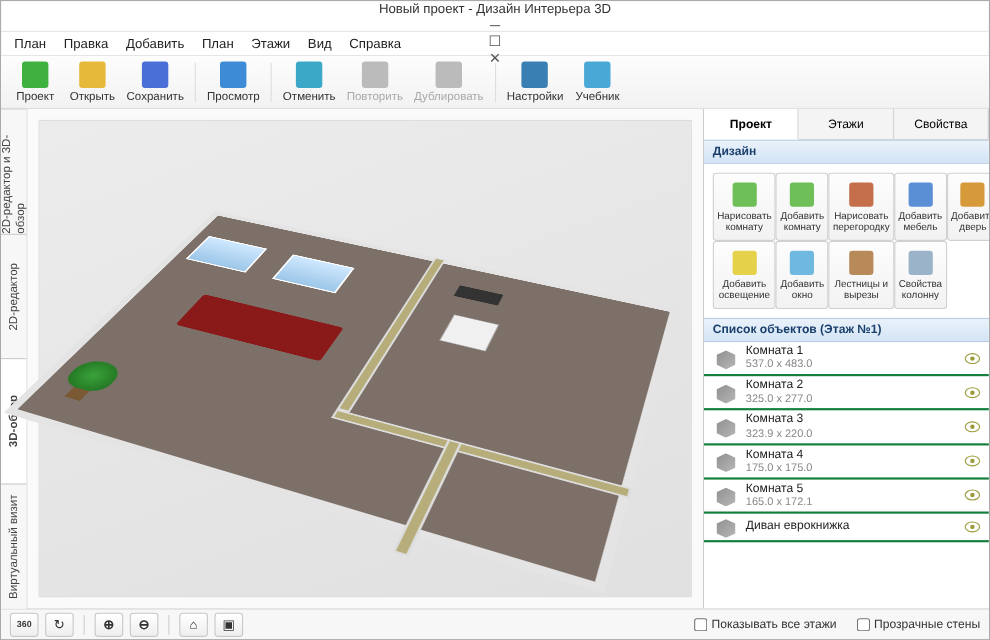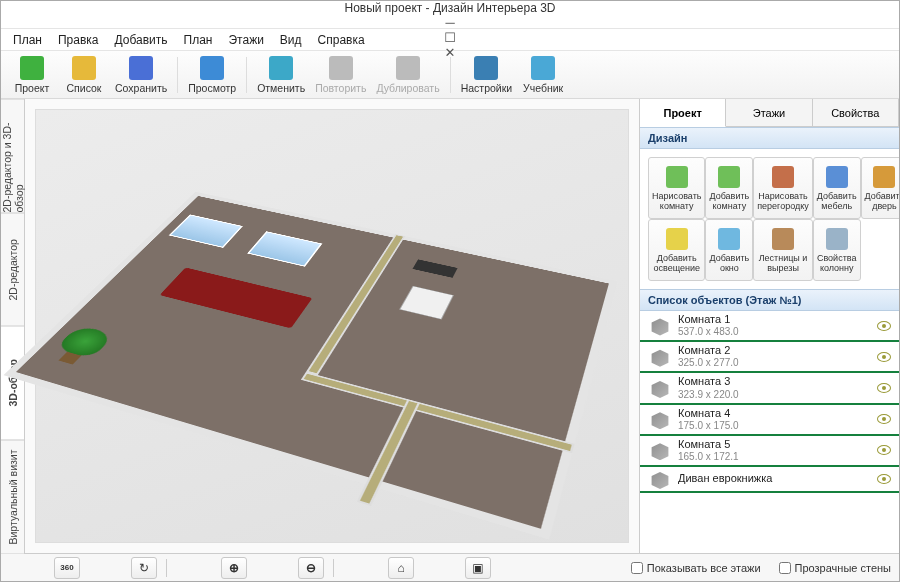--- a/index.html
+++ b/index.html
@@ -46,21 +46,21 @@
 .tool-ico { width: 22px; height: 22px; border-radius: 3px; }
 .objlist { flex: 1; overflow-y: auto; }
 .obj { display: flex; align-items: center; gap: 6px; padding: 2px 8px; border-bottom: 2px solid #15803d; cursor: pointer; }
 .obj-ico { width: 24px; height: 20px; background: linear-gradient(135deg,#888,#bbb); clip-path: polygon(15% 35%,50% 15%,85% 35%,85% 80%,50% 100%,15% 80%); }
 .obj-txt { flex: 1; line-height: 1.2; }
 .obj-name { font-size: 11px; color: #222; }
 .obj-dim { font-size: 10px; color: #888; }
 .eye { width: 14px; height: 10px; border: 1px solid #9a9a38; border-radius: 50%; position: relative; }
 .eye::after { content:""; position:absolute; left:4px; top:2px; width:4px; height:4px; background:#9a9a38; border-radius:50%; }
 .statusbar { height: 28px; display: flex; align-items: center; padding: 0 8px; gap: 6px; border-top: 1px solid #ccc; background: #f7f7f7; font-size: 11px; color: #333; }
-.sb-btn { width: 26px; height: 22px; border: 1px solid #c8c8c8; border-radius: 3px; background: linear-gradient(#fff,#eee); display: flex; align-items: center; justify-content: center; cursor: pointer; font-size: 12px; margin-left: 45px; }
+.sb-btn { width: 26px; height: 22px; border: 1px solid #c8c8c8; border-radius: 3px; background: linear-gradient(#fff,#eee); display: flex; align-items: center; justify-content: center; cursor: pointer; font-size: 12px; }
 .chk { display: flex; align-items: center; gap: 4px; margin-left: 12px; }
 .chk input { width: 12px; height: 12px; }
 .sep-v { width:1px; height:18px; background:#ccc; margin:0 3px; }
 </style>
 </head>
 <body>
 
 <div class="titlebar">
   <div class="titlebar-icon"></div>
   <div class="titlebar-text">Новый проект - Дизайн Интерьера 3D</div>
@@ -79,21 +79,21 @@
     <span>Справка</span>
   </div>
 
 <div class="toolbar" id="toolbar">
     <div class="tb-btn">
       <div class="tb-ico" style="background: rgb(63, 177, 63);"></div>
       <span>Проект</span>
     </div>
     <div class="tb-btn">
       <div class="tb-ico" style="background: rgb(230, 185, 58);"></div>
-      <span>Список</span>
+      <span>Открыть</span>
     </div>
     <div class="tb-btn">
       <div class="tb-ico" style="background: rgb(74, 111, 214);"></div>
       <span>Сохранить</span>
     </div>
     <div class="tb-sep"></div>
     <div class="tb-btn">
       <div class="tb-ico" style="background: rgb(61, 139, 214);"></div>
       <span>Просмотр</span>
     </div>

